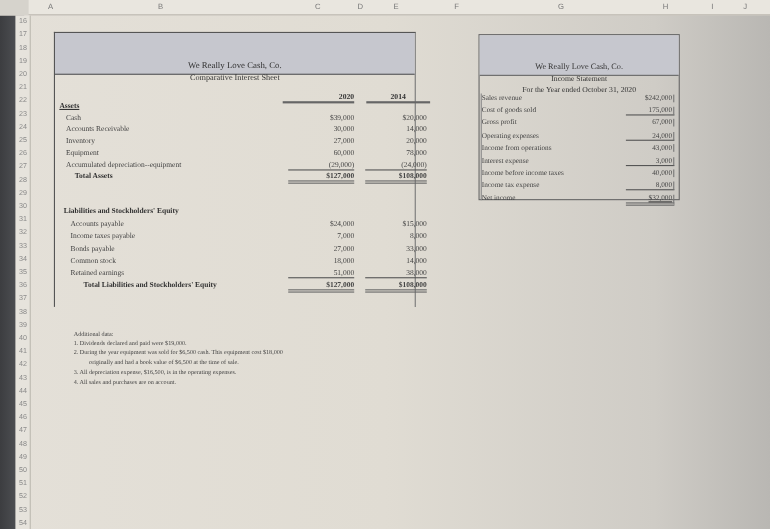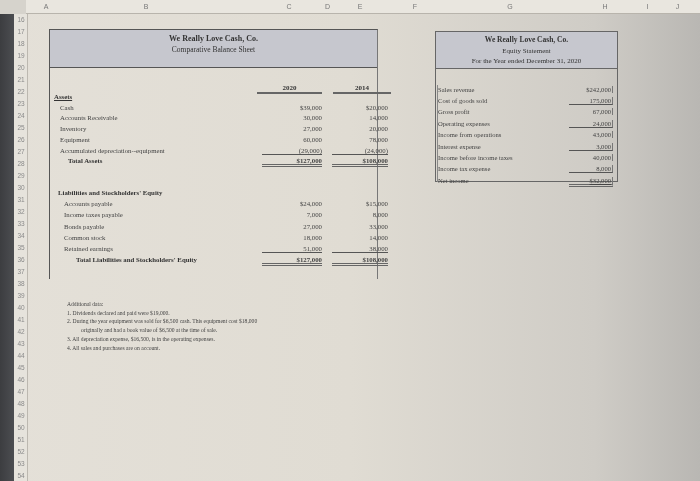--- a/index.html
+++ b/index.html
@@ -46,21 +46,21 @@
     border-top: 1px solid #555;
     border-right: 1px solid #777;
   }
   .bs-header {
     position: absolute; left: 0; top: 0; width: 100%; height: 38px;
     background: #c6c7ce;
     border-bottom: 1px solid #555;
     text-align: center;
     font-size: 7.5px; line-height: 11px; padding-top: 3px; color: #333;
   }
-  .title-bold { font-weight: bold; font-size: 8px; }
+  .title-bold { font-weight: normal; font-size: 8px; margin-top: 21px; }
   .abs { position: absolute; white-space: nowrap; }
   .txt { font-size: 6.8px; color: #444; }
   .bold { font-weight: bold; color: #333; }
   .num { font-size: 6.8px; color: #444; text-align: right; width: 56px; }
   .uline { border-bottom: 1px solid #555; }
   .dline { border-bottom: 3px double #666; }
   .hdr-line { border-bottom: 2px solid #666; width: 65px; text-align: center; font-weight: bold; font-size: 7px; color:#333; }
 
   
   .is {
@@ -148,24 +148,24 @@
   <div class="rn" style="top:422px">51</div>
   <div class="rn" style="top:434px">52</div>
   <div class="rn" style="top:446px">53</div>
   <div class="rn" style="top:458px">54</div>
 
 </div>
 
 <div class="bs">
   <div class="bs-header">
     <div class="title-bold">We Really Love Cash, Co.</div>
-    <div>Comparative Balance Sheet</div>
+    <div>Comparative Interest Sheet</div>
   </div>
 
-  <div class="abs hdr-line" style="left:207px;top:54px;">2020</div>
+  <div class="abs hdr-line" style="left:207px;top:54px;text-align:right;">2020</div>
   <div class="abs hdr-line" style="left:283px;top:54px;width:58px;">2014</div>
 
   <div class="abs txt bold" style="left:4px;top:63px;text-decoration:underline;">Assets</div>
 
   <div class="abs txt" style="left:10px;top:74px;">Cash</div>
   <div class="abs txt" style="left:10px;top:84px;">Accounts Receivable</div>
   <div class="abs txt" style="left:10px;top:95px;">Inventory</div>
   <div class="abs txt" style="left:10px;top:106px;">Equipment</div>
   <div class="abs txt" style="left:10px;top:117px;">Accumulated depreciation--equipment</div>
   <div class="abs txt bold" style="left:18px;top:127px;">Total Assets</div>
@@ -203,22 +203,22 @@
   <div class="abs num" style="left:282px;top:181px;">8,000</div>
   <div class="abs num" style="left:282px;top:193px;">33,000</div>
   <div class="abs num" style="left:282px;top:204px;">14,000</div>
   <div class="abs num uline" style="left:282px;top:215px;">38,000</div>
   <div class="abs num bold dline" style="left:282px;top:226px;">$108,000</div>
 </div>
 
 <div class="is">
   <div class="is-header">
     <div class="title-bold" style="font-size:7.5px;">We Really Love Cash, Co.</div>
-    <div>Equity Statement</div>
-    <div>For the Year ended December 31, 2020</div>
+    <div>Income Statement</div>
+    <div>For the Year ended October 31, 2020</div>
   </div>
   <div class="is-vline"></div>
 
   <div class="is-label" style="top:54px;">Sales revenue</div>
   <div class="is-label" style="top:65px;">Cost of goods sold</div>
   <div class="is-label" style="top:76px;">Gross profit</div>
   <div class="is-label" style="top:88px;">Operating expenses</div>
   <div class="is-label" style="top:99px;">Income from operations</div>
   <div class="is-label" style="top:111px;">Interest expense</div>
   <div class="is-label" style="top:122px;">Income before income taxes</div>

